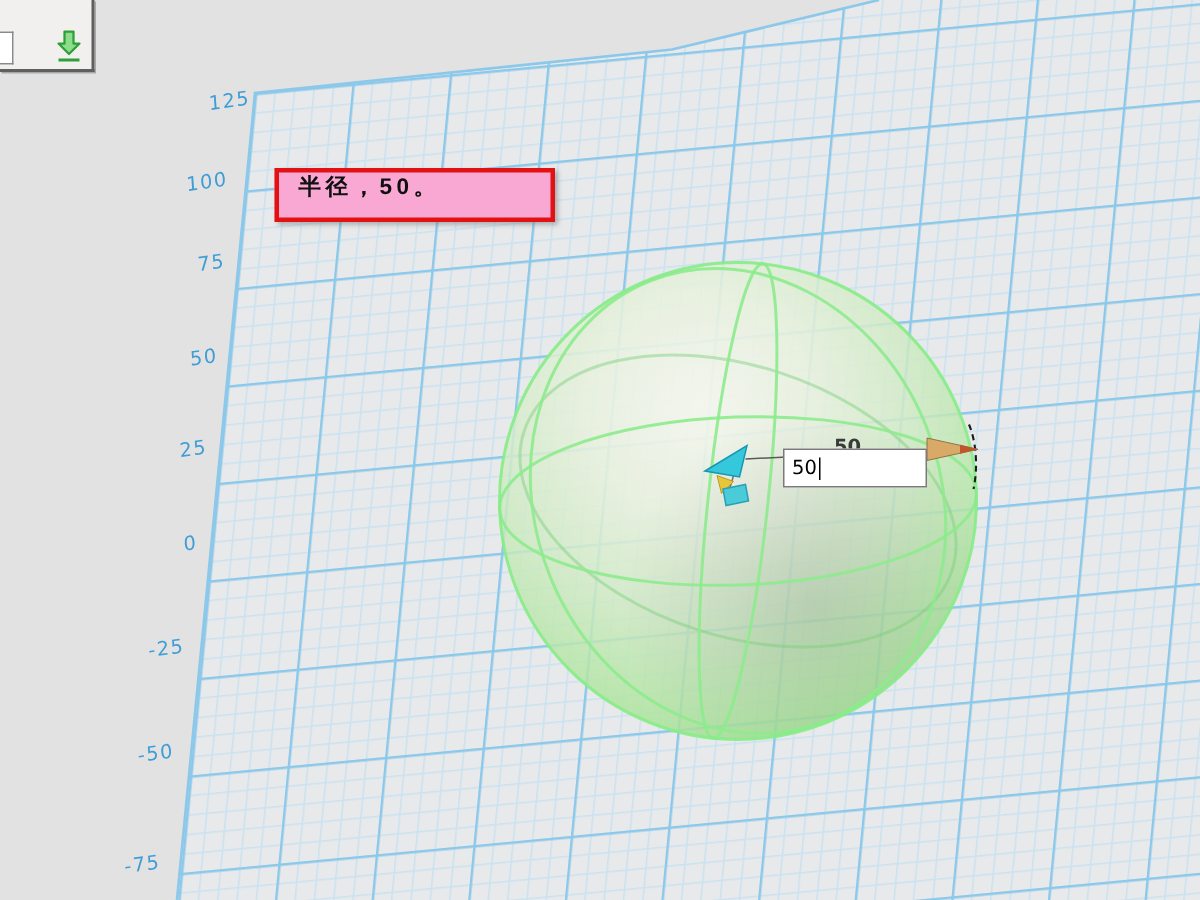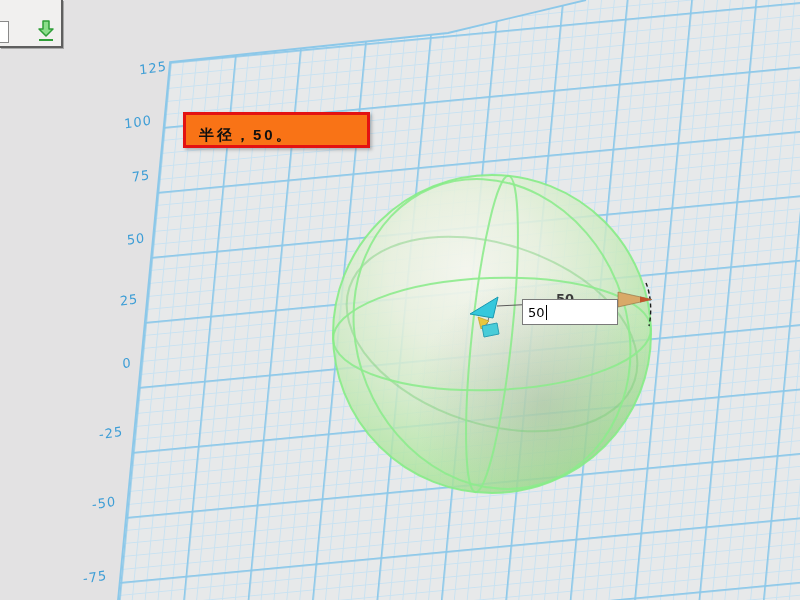--- a/index.html
+++ b/index.html
@@ -24,23 +24,23 @@
   .radius-input{
     position:absolute;left:522px;top:299px;width:89px;height:24px;z-index:4;
     background:#ffffff;border:1px solid #7a7a7a;
     display:flex;align-items:center;padding-left:5px;
     font-size:13px;color:#000;
     font-family:"DejaVu Sans", sans-serif;
   }
   .caret{display:inline-block;width:1px;height:15px;background:#000;margin-left:1px;}
   .tooltip{
     position:absolute;left:183px;top:112px;width:168px;height:30px;z-index:5;
-    background:#f97316;border:3px solid #e31212;
+    background:#f9a8d4;border:3px solid #e31212;
     box-shadow:2px 2px 3px rgba(110,110,110,0.45);
-    display:flex;align-items:flex-end;padding-left:13px;
+    display:flex;align-items:flex-start;padding-left:13px;
     font-size:15px;font-weight:bold;color:#101010;letter-spacing:3px;
     white-space:nowrap;
   }
   .toolbar-corner{
     position:absolute;left:0;top:0;width:61px;height:46px;z-index:6;
     background:#f1f0ef;
     border-right:2px solid #5f5f5f;border-bottom:2px solid #5f5f5f;
     box-shadow:1px 1px 0 #a8a8a8;
   }
   .partial-field{

